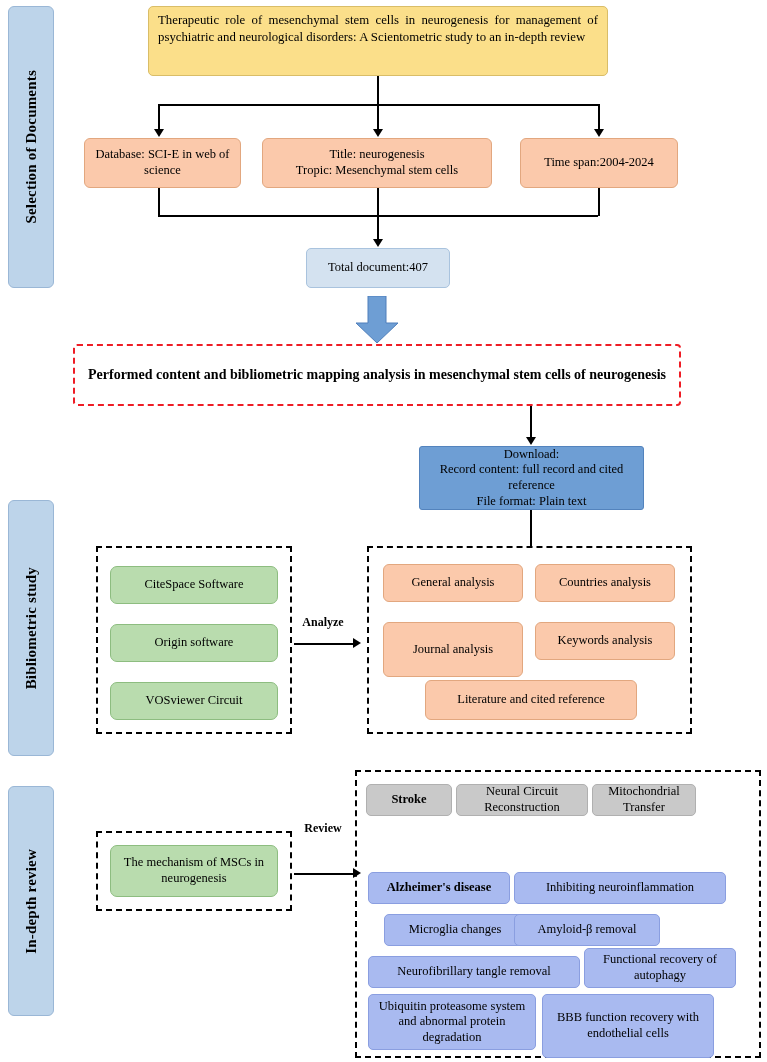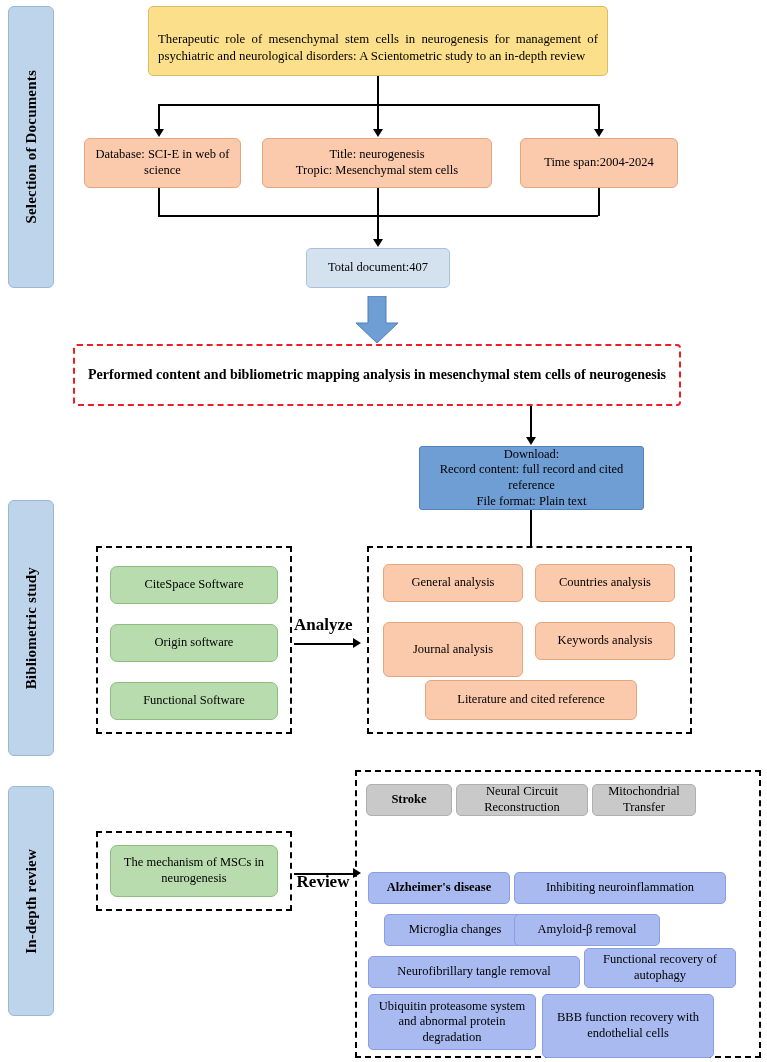--- a/index.html
+++ b/index.html
@@ -50,21 +50,21 @@
     padding: 4px 6px;
   }
   .yellow {
     background: #fbdf8a;
     border: 1px solid #d9bd68;
     border-radius: 5px;
     text-align: justify;
     font-size: 12.8px;
     line-height: 1.35;
     display: block;
-    padding: 24px 9px;
+    padding: 5px 9px;
   }
   .peach {
     background: #fbc9ab;
     border: 1px solid #e2a77f;
     border-radius: 6px;
   }
   .lightblue {
     background: #d4e2f0;
     border: 1px solid #a9c3de;
     border-radius: 5px;
@@ -123,21 +123,21 @@
     border-top: 8px solid #000;
   }
   .arrow-right {
     width: 0; height: 0;
     border-top: 5px solid transparent;
     border-bottom: 5px solid transparent;
     border-left: 8px solid #000;
   }
 
   .label-small {
-    font-size: 17px;
+    font-size: 12px;
     font-weight: bold;
     background: #fff;
     padding: 0 2px;
   }
 </style>
 </head>
 <body>
 
 <div id="page">
 
@@ -195,39 +195,39 @@
     <span style="white-space:pre-line;">Download:
 Record content: full record and cited reference
 File format: Plain text</span>
   </div>
 
   <div class="abs ln vline" style="left:530px; top:510px; height:36px;"></div>
 
   <div class="abs dashbox" style="left:96px; top:546px; width:196px; height:188px;"></div>
   <div class="abs box green" style="left:110px; top:566px; width:168px; height:38px;">CiteSpace Software</div>
   <div class="abs box green" style="left:110px; top:624px; width:168px; height:38px;">Origin software</div>
-  <div class="abs box green" style="left:110px; top:682px; width:168px; height:38px;">Functional Software</div>
+  <div class="abs box green" style="left:110px; top:682px; width:168px; height:38px;">VOSviewer Circuit</div>
 
   <div class="abs label-small" style="left:292px; top:615px; width:62px; text-align:center;">Analyze</div>
   <div class="abs ln hline" style="left:294px; top:643px; width:60px;"></div>
   <div class="abs arrow-right" style="left:353px; top:638px;"></div>
 
   <div class="abs dashbox" style="left:367px; top:546px; width:325px; height:188px;"></div>
   <div class="abs box peach" style="left:383px; top:564px; width:140px; height:38px;">General analysis</div>
   <div class="abs box peach" style="left:535px; top:564px; width:140px; height:38px;">Countries analysis</div>
   <div class="abs box peach" style="left:383px; top:622px; width:140px; height:55px;">Journal analysis</div>
   <div class="abs box peach" style="left:535px; top:622px; width:140px; height:38px;">Keywords analysis</div>
   <div class="abs box peach" style="left:425px; top:680px; width:212px; height:40px;">Literature and cited reference</div>
 
   <div class="abs dashbox" style="left:96px; top:831px; width:196px; height:80px;"></div>
   <div class="abs box green" style="left:110px; top:845px; width:168px; height:52px;">
     <span>The mechanism of MSCs in neurogenesis</span>
   </div>
 
-  <div class="abs label-small" style="left:292px; top:872px; width:62px; text-align:center;">Review</div>
+  <div class="abs label-small" style="left:292px; top:821px; width:62px; text-align:center;">Review</div>
   <div class="abs ln hline" style="left:294px; top:873px; width:60px;"></div>
   <div class="abs arrow-right" style="left:353px; top:868px;"></div>
 
   <div class="abs dashbox" style="left:355px; top:770px; width:406px; height:288px;"></div>
 
   <div class="abs box grey bold" style="left:366px; top:784px; width:86px; height:32px;">Stroke</div>
   <div class="abs box grey" style="left:456px; top:784px; width:132px; height:32px;">Neural Circuit Reconstruction</div>
   <div class="abs box grey" style="left:592px; top:784px; width:104px; height:32px;">Mitochondrial Transfer</div>
 
   <div class="abs box periwinkle bold" style="left:368px; top:872px; width:142px; height:32px;">Alzheimer's disease</div>

